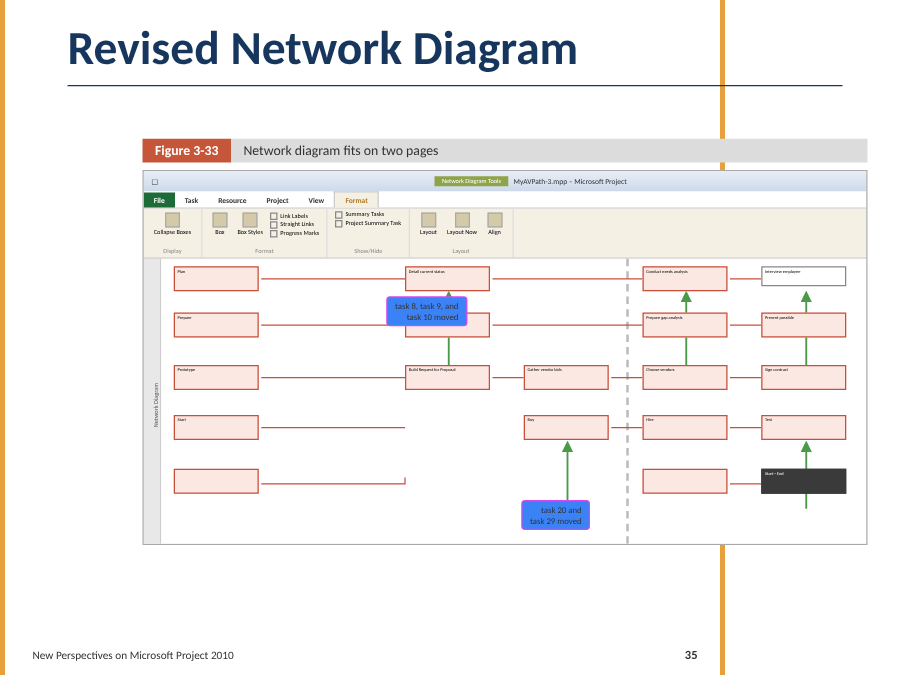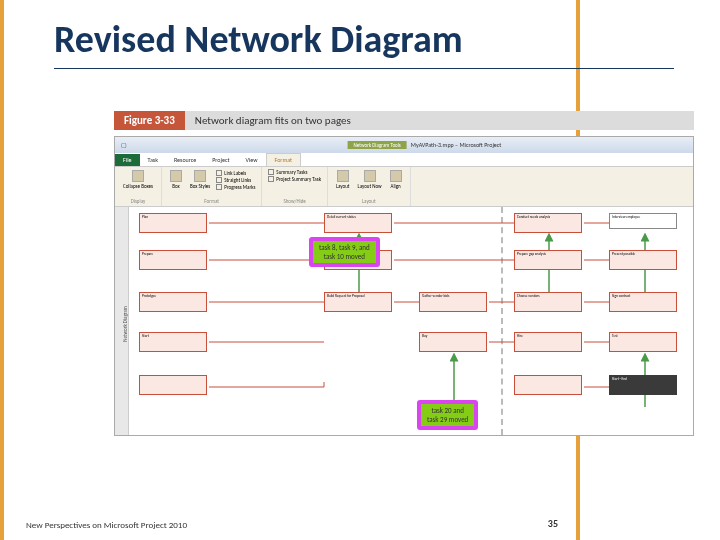--- a/index.html
+++ b/index.html
@@ -12,41 +12,41 @@
 
   .figure-container { position: absolute; top: 108px; left: 110px; width: 580px; }
   .figure-header { display: flex; align-items: flex-end; height: 22px; }
   .figure-label { background: #c5563a; color: #fff; font-size: 11px; padding: 3px 10px; font-weight: 600; }
   .figure-caption { background: #dcdcdc; color: #333; font-size: 11px; padding: 3px 10px; flex: 1; }
 
   .app-window { margin-top: 6px; width: 580px; height: 300px; border: 1px solid #aaa; background: #fff; position: relative; overflow: hidden; }
   .win-titlebar { height: 16px; background: linear-gradient(#e8eef6,#cdd9ea); display: flex; align-items: center; font-size: 6px; color: #333; padding-left: 6px; position: relative; }
   .win-title-center { position: absolute; left: 50%; transform: translateX(-50%); display: flex; gap: 4px; align-items: center; padding-left: 41px; }
   .tool-tab { background: #8fa349; color: #fff; padding: 1px 6px; font-size: 5px; }
-  .ribbon-tabs { height: 14px; background: #fff; display: flex; align-items: flex-end; font-size: 6px; border-bottom: 1px solid #ccc; }
+  .ribbon-tabs { height: 14px; background: #fff; display: flex; align-items: flex-end; font-size: 6px; border-bottom: 1px solid #ccc; font-weight: bold; }
   .ribbon-tab { padding: 2px 8px; color: #333; }
   .ribbon-tab.file { background: #1e6b3a; color: #fff; }
   .ribbon-tab.active { background: #f5f0e4; border: 1px solid #ccc; border-bottom: none; color: #b07a2a; }
   .ribbon { height: 40px; background: #f5f0e4; border-bottom: 1px solid #ccc; display: flex; font-size: 5px; }
   .ribbon-group { border-right: 1px solid #ddd; padding: 2px 6px; display: flex; flex-direction: column; justify-content: space-between; }
   .ribbon-group-label { text-align: center; color: #888; font-size: 5px; margin-top: auto; }
   .ribbon-btn { display: flex; flex-direction: column; align-items: center; gap: 1px; padding: 1px 2px; }
   .ribbon-icon { width: 12px; height: 12px; background: #d4c9a8; border: 1px solid #aaa; }
   .ribbon-row { display: flex; gap: 4px; align-items: center; }
   .ribbon-check { display: flex; gap: 2px; align-items: center; }
   .chk { width: 6px; height: 6px; border: 1px solid #888; }
 
   .canvas { position: absolute; top: 70px; left: 14px; right: 0; bottom: 0; background: #fff; }
   .sidebar { position: absolute; top: 70px; left: 0; width: 14px; bottom: 0; background: #e8e8e8; border-right: 1px solid #ccc; }
   .sidebar-text { transform: rotate(-90deg); transform-origin: center; font-size: 5px; color: #555; position: absolute; top: 50%; left: -20px; width: 60px; text-align: center; }
 
   .node { position: absolute; border: 1px solid #c84f3a; background: #fbe8e3; font-size: 3.5px; padding: 1px 2px; width: 68px; height: 20px; }
   .node.white { background: #fff; border-color: #888; }
   .node.dark { background: #3a3a3a; border-color: #3a3a3a; color: #fff; }
-  .callout { position: absolute; background: #84cc16; border: 4px solid #d946ef; border-radius: 3px; padding: 2px 6px; font-size: 7px; color: #333; text-align: center; }
+  .callout { position: absolute; background: #3b82f6; border: 1px solid #d946ef; border-radius: 3px; padding: 2px 6px; font-size: 7px; color: #333; text-align: right; }
   .page-break { position: absolute; top: 0; bottom: 0; border-left: 2px dashed #bbb; }
 
   svg.arrows { position: absolute; top: 0; left: 0; width: 100%; height: 100%; pointer-events: none; }
   .arrow-red { stroke: #c84f3a; stroke-width: 1; fill: none; }
   .arrow-green { stroke: #4a9a4a; stroke-width: 1.5; fill: none; }
 </style>
 </head>
 <body>
 
 <div class="slide">

